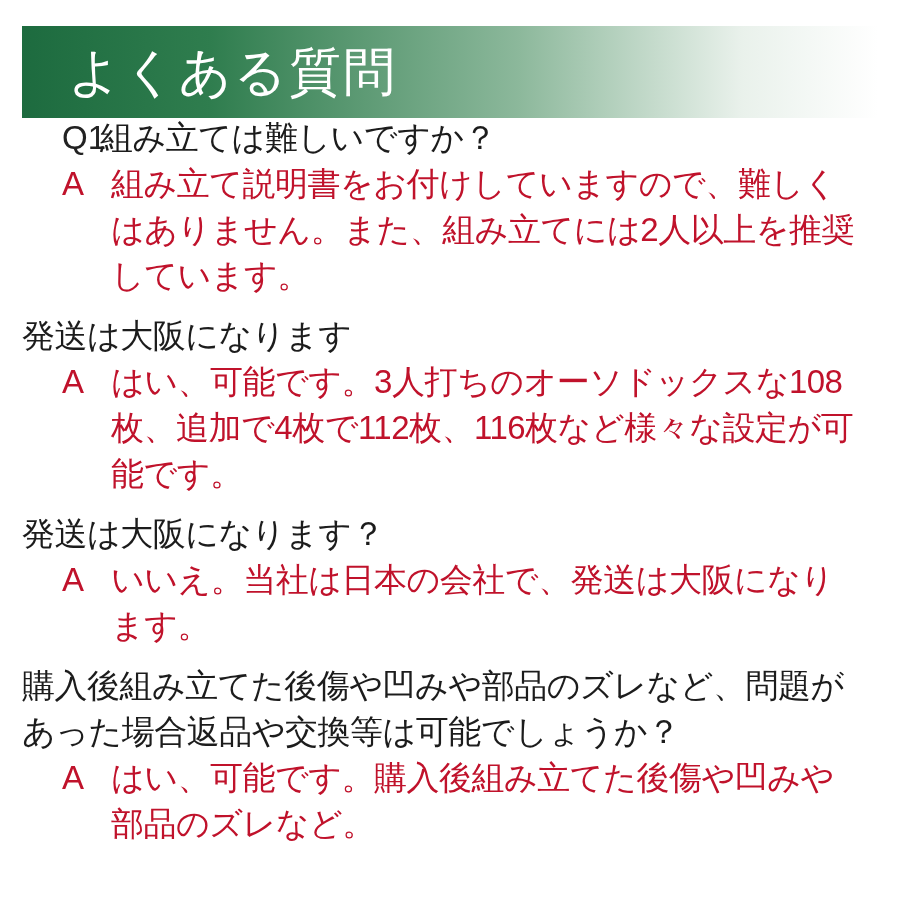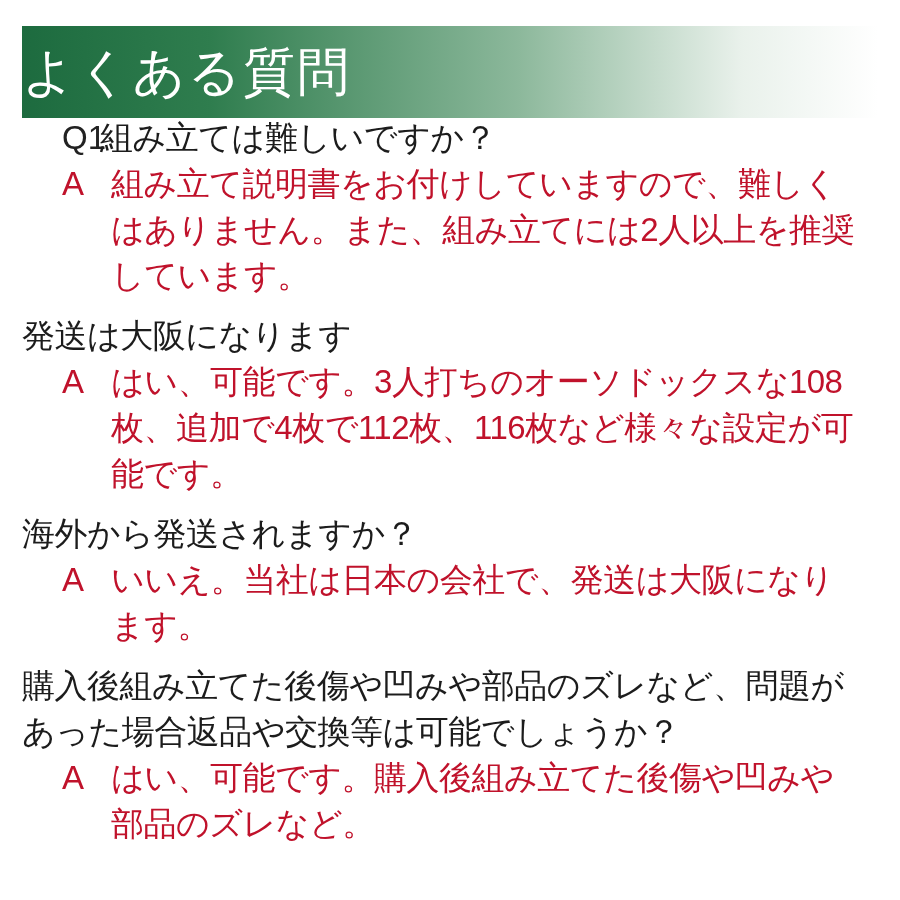--- a/index.html
+++ b/index.html
@@ -28,20 +28,21 @@
     height: 92px;
     background: linear-gradient(to right, #1d6b3f 0%, #2f7d4e 22%, #8cb89b 58%, #e9f1eb 84%, #ffffff 100%);
     display: flex;
     align-items: center;
   }
   .header-title {
     color: #ffffff;
     font-size: 52px;
     line-height: 1;
     letter-spacing: 2px;
+    padding-left: 46px;
     font-weight: 400;
     white-space: nowrap;
   }
   .faq-list {
     position: absolute;
     left: 22px;
     top: 115px;
     width: 860px;
   }
   .faq-block {
@@ -99,21 +100,21 @@
         <div class="text">発送は大阪になります</div>
       </div>
       <div class="row a">
         <div class="marker">A</div>
         <div class="text">はい、可能です。3人打ちのオーソドックスな108枚、追加で4枚で112枚、116枚など様々な設定が可能です。</div>
       </div>
     </div>
 
     <div class="faq-block">
       <div class="row q">
-        <div class="text">海外から発送されますか？</div>
+        <div class="text">発送は大阪になります？</div>
       </div>
       <div class="row a">
         <div class="marker">A</div>
         <div class="text">いいえ。当社は日本の会社で、発送は大阪になります。</div>
       </div>
     </div>
 
     <div class="faq-block">
       <div class="row q">
         <div class="text">購入後組み立てた後傷や凹みや部品のズレなど、問題があった場合返品や交換等は可能でしょうか？</div>

